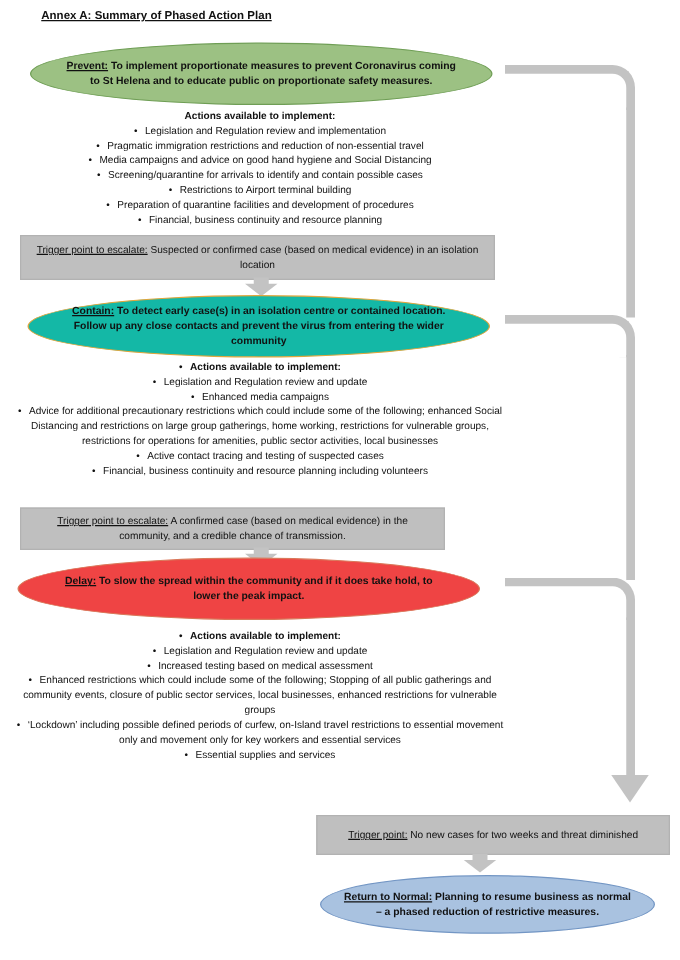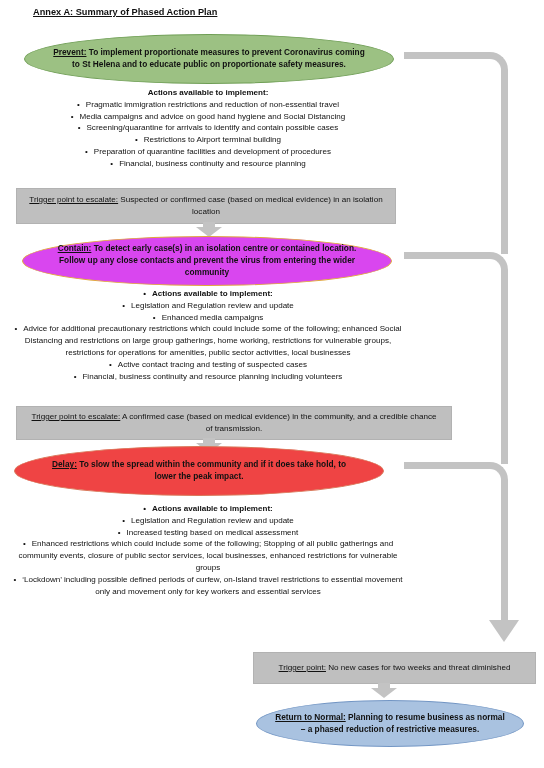--- a/index.html
+++ b/index.html
@@ -51,21 +51,21 @@
     width: 370px;
     height: 50px;
     background: #9cc183;
     border: 1.1px solid #6f9e55;
   }
   #oval-contain {
     left: 22px;
     top: 236px;
     width: 370px;
     height: 50px;
-    background: #d946ef;
+    background: #14b8a6;
     border: 1.1px solid #e0a63c;
   }
   #oval-delay {
     left: 14px;
     top: 446px;
     width: 370px;
     height: 50px;
     background: #ef4444;
     border: 1.1px solid #d9785a;
     align-items: center;
@@ -99,21 +99,21 @@
   }
   #trigger-1 {
     left: 16px;
     top: 188px;
     width: 380px;
     height: 36px;
   }
   #trigger-2 {
     left: 16px;
     top: 406px;
-    width: 436px;
+    width: 340px;
     height: 34px;
   }
   #trigger-3 {
     left: 253px;
     top: 652px;
     width: 283px;
     height: 32px;
   }
 
   
@@ -234,20 +234,23 @@
   <div>
     <span class="lead">Prevent:</span><span>  To implement proportionate measures to prevent Coronavirus coming to St Helena and to educate public on proportionate safety measures.</span>
   </div>
 </div>
 
 <div class="actions" id="actions-prevent">
   <div class="row head-line">
     <span class="wrapbody">Actions available to implement:</span>
   </div>
   <div class="row">
+    <span class="bullet">•</span><span class="wrapbody">Legislation and Regulation review and implementation</span>
+  </div>
+  <div class="row">
     <span class="bullet">•</span><span class="wrapbody">Pragmatic immigration restrictions and reduction of non-essential travel</span>
   </div>
   <div class="row">
     <span class="bullet">•</span><span class="wrapbody">Media campaigns and advice on good hand hygiene and Social Distancing</span>
   </div>
   <div class="row">
     <span class="bullet">•</span><span class="wrapbody">Screening/quarantine for arrivals to identify and contain possible cases</span>
   </div>
   <div class="row">
     <span class="bullet">•</span><span class="wrapbody">Restrictions to Airport terminal building</span>
@@ -324,20 +327,23 @@
   </div>
   <div class="row">
     <span class="bullet">•</span><span class="wrapbody">Increased testing based on medical assessment</span>
   </div>
   <div class="row">
     <span class="bullet">•</span><span class="wrapbody">Enhanced restrictions which could include some of the following; Stopping of all public gatherings and community events, closure of public sector services, local businesses, enhanced restrictions for vulnerable groups</span>
   </div>
   <div class="row">
     <span class="bullet">•</span><span class="wrapbody">‘Lockdown’ including possible defined periods of curfew, on-Island travel restrictions to essential movement only and movement only for key workers and essential services</span>
   </div>
+  <div class="row">
+    <span class="bullet">•</span><span class="wrapbody">Essential supplies and services</span>
+  </div>
 </div>
 
 <div class="connector elbow" id="elbow-prevent"></div>
 <div class="trunk" id="trunk-1"></div>
 
 <div class="connector elbow" id="elbow-contain"></div>
 <div class="trunk" id="trunk-2"></div>
 
 <div class="connector elbow" id="elbow-delay"></div>
 <div class="trunk" id="trunk-3"></div>

